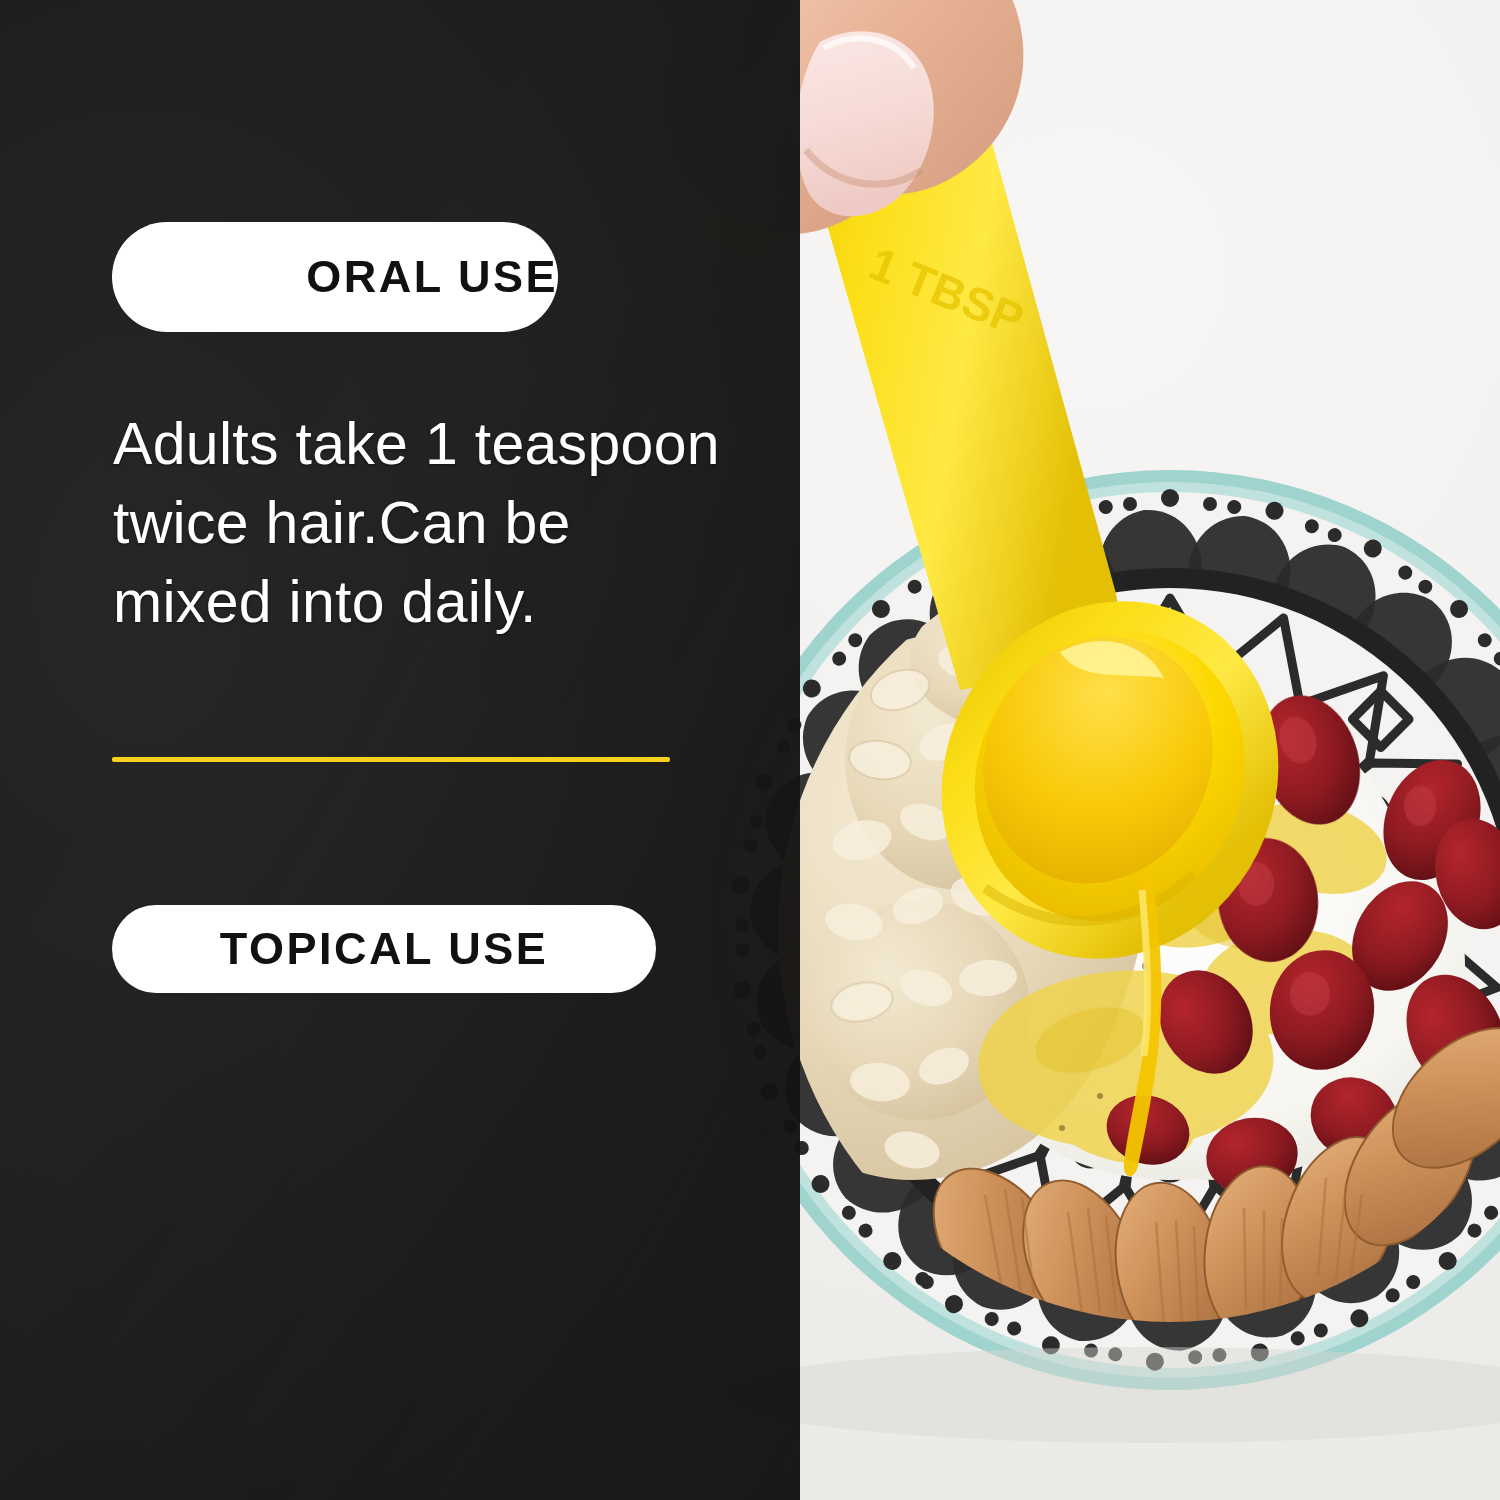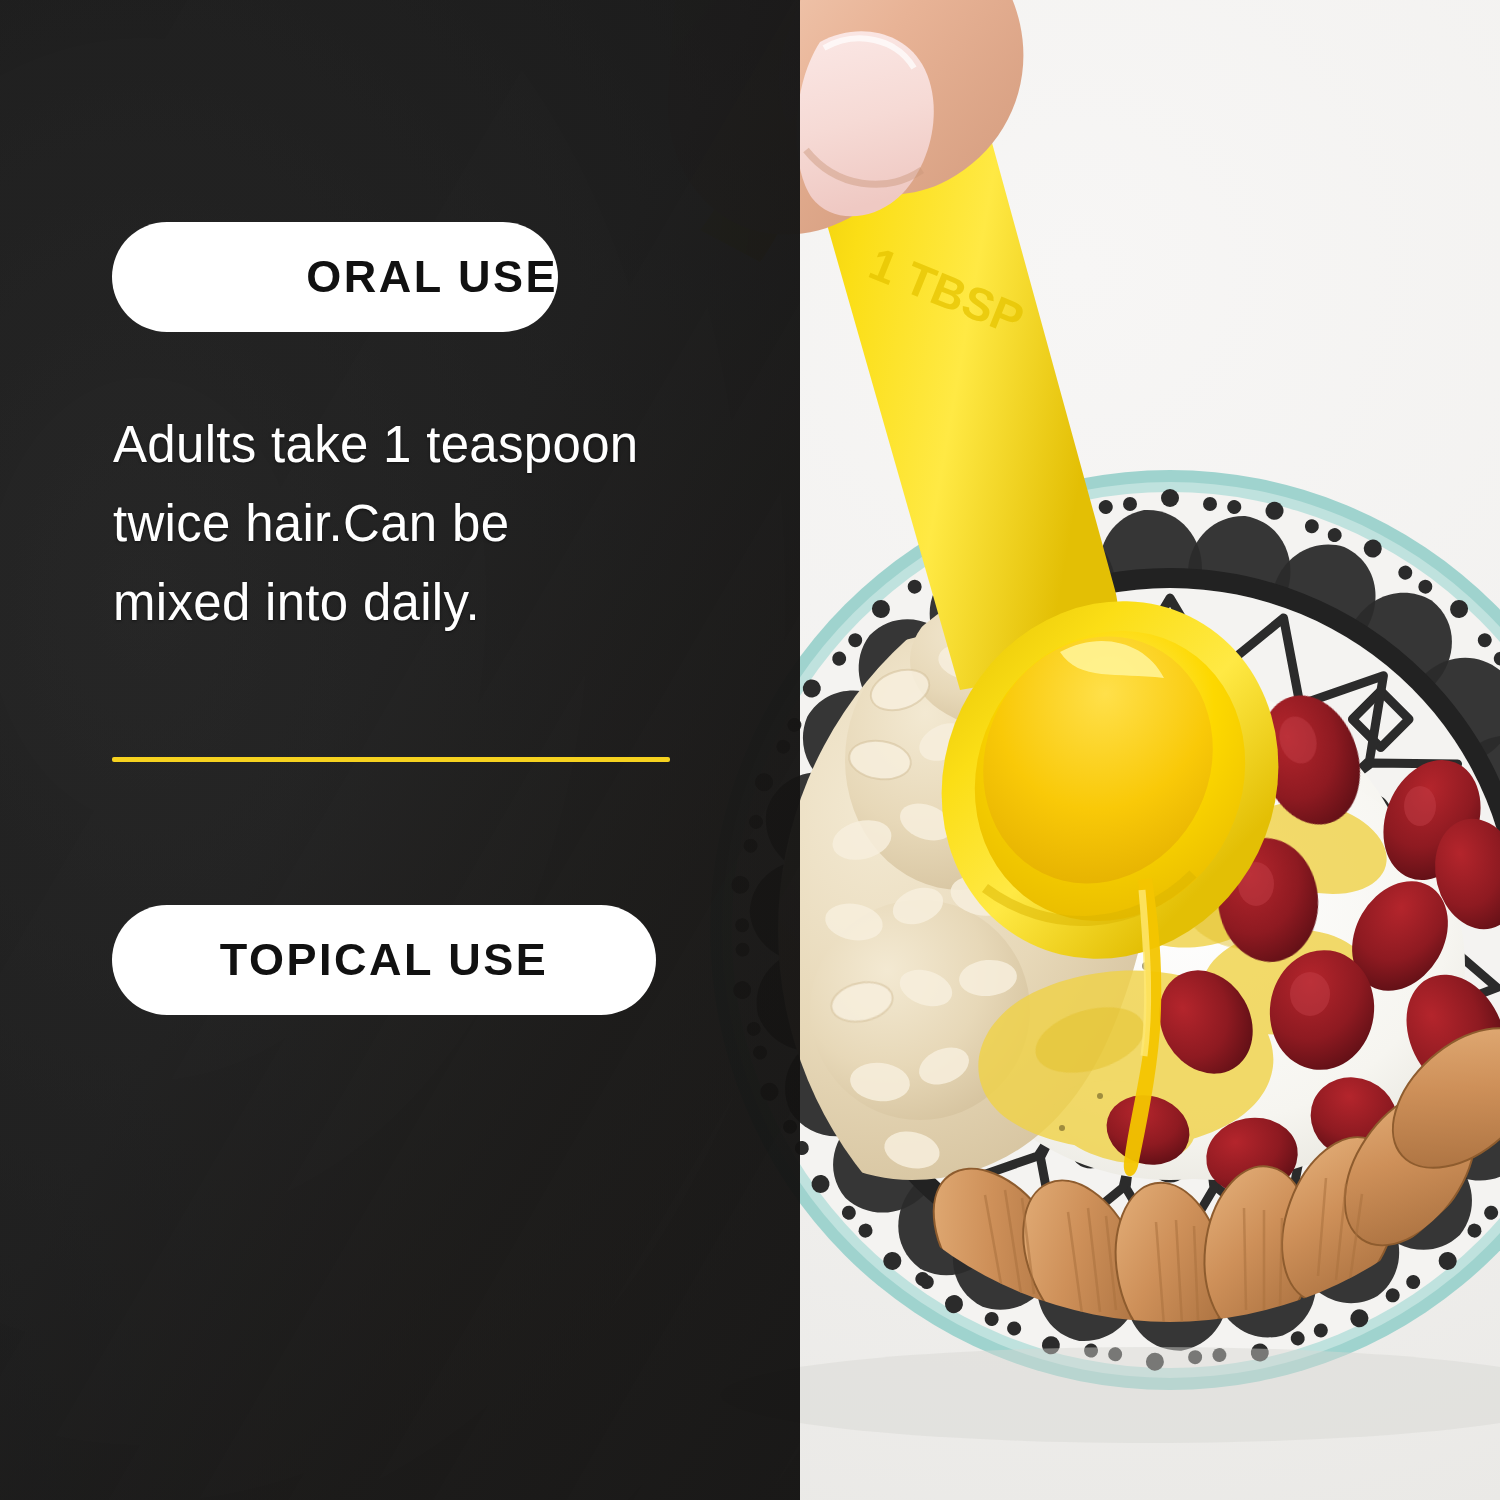--- a/index.html
+++ b/index.html
@@ -30,25 +30,25 @@
   
   .content{position:absolute;left:0;top:0;width:800px;height:1500px;}
 
   .pill{
     position:absolute;background:#FFFFFF;border-radius:999px;
     display:flex;align-items:center;justify-content:center;
     color:#111111;font-weight:bold;letter-spacing:2.5px;
     white-space:nowrap;
   }
   .pill.oral{left:112px;top:222px;width:446px;height:110px;font-size:45px;justify-content:flex-end;}
-  .pill.topical{left:112px;top:905px;width:544px;height:110px;font-size:45px;}
+  .pill.topical{left:112px;top:905px;width:544px;height:88px;font-size:45px;}
 
   .body-text{
     position:absolute;color:#FFFFFF;
-    font-size:51px;line-height:79px;font-weight:400;
+    font-size:59px;line-height:79px;font-weight:400;
     letter-spacing:0.3px;
     text-shadow:0 1px 3px rgba(0,0,0,0.55);
   }
   .body-text.oral{left:113px;top:405px;width:660px;}
   .body-text.topical{left:113px;top:1078px;width:680px;}
   .body-text .ln{display:block;}
 
   .divider{
     position:absolute;left:112px;top:757px;width:558px;height:5px;
     background:#F6D21F;border-radius:2px;

